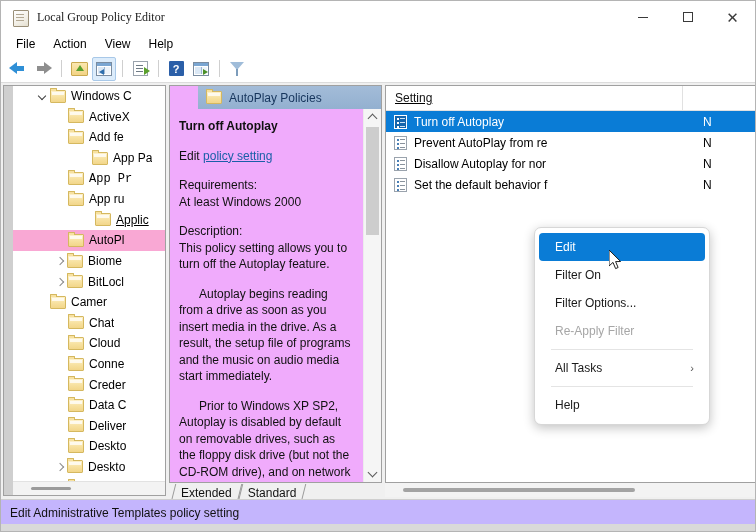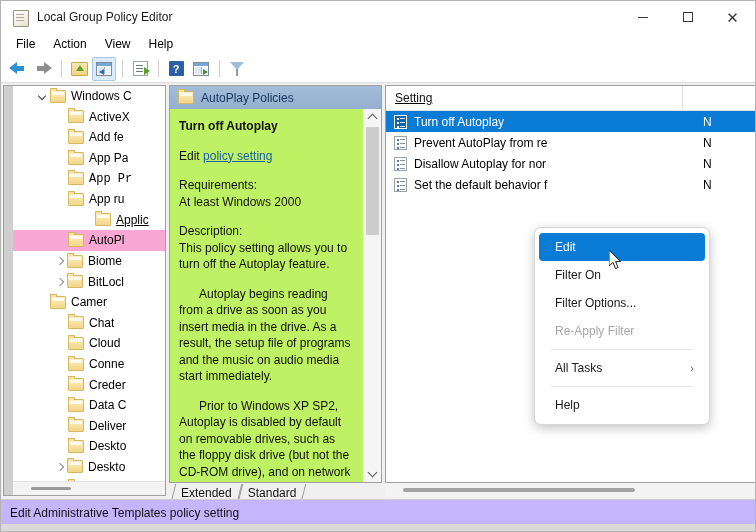--- a/index.html
+++ b/index.html
@@ -53,20 +53,21 @@
     position: absolute; left: 2px; top: 3px;
     width: 8px; height: 1px;
     background: #a09madad;
     box-shadow: 0 3px 0 #b3a893, 0 6px 0 #b3a893;
     background: #b3a893;
   }
   #title-text {
     font-size: 12px;
     color: #1a1a1a;
     white-space: nowrap;
+    font-family: Liberation Serif, serif;
   }
   #caption-buttons {
     position: absolute; right: 0; top: 0;
     height: 32px; display: flex;
   }
   .caption-btn {
     width: 45px; height: 32px;
     display: flex; align-items: center; justify-content: center;
     color: #3a3a3a;
     font-size: 12px;
@@ -309,23 +310,24 @@
   #tree-hthumb {
     position: absolute; left: 18px; top: 5px;
     width: 40px; height: 3px;
     background: #9a9a9a; border-radius: 2px;
   }
 
   
   #mid-pane {
     position: absolute; left: 168px; top: 1px;
     width: 213px; height: 398px;
-    background: #bef264;
+    background: #f0abfc;
     border: 1px solid #a0a0a0;
     box-sizing: border-box;
+    padding-left: 28px;
   }
   #mid-header {
     height: 23px;
     background: linear-gradient(180deg,#a3bcd8 0%, #93b0d0 100%);
     display: flex; align-items: center;
     padding-left: 8px;
     box-sizing: border-box;
   }
   #mid-header .folder { margin-right: 7px; }
   #mid-header-text {
@@ -631,21 +633,21 @@
             <span class="tree-label">Windows C</span>
           </div>
           <div class="tree-row" style="padding-left: 55px;">
             <span class="folder"></span>
             <span class="tree-label">ActiveX</span>
           </div>
           <div class="tree-row" style="padding-left: 55px;">
             <span class="folder"></span>
             <span class="tree-label">Add fe</span>
           </div>
-          <div class="tree-row" style="padding-left: 55px;">
+          <div class="tree-row" style="padding-left: 55px; margin-left: 24px;">
             <span class="folder"></span>
             <span class="tree-label">App Pa</span>
           </div>
           <div class="tree-row" style="padding-left: 55px; font-family: Liberation Mono, monospace;">
             <span class="folder"></span>
             <span class="tree-label">App Pr</span>
           </div>
           <div class="tree-row" style="padding-left: 55px;">
             <span class="folder"></span>
             <span class="tree-label">App ru</span>

